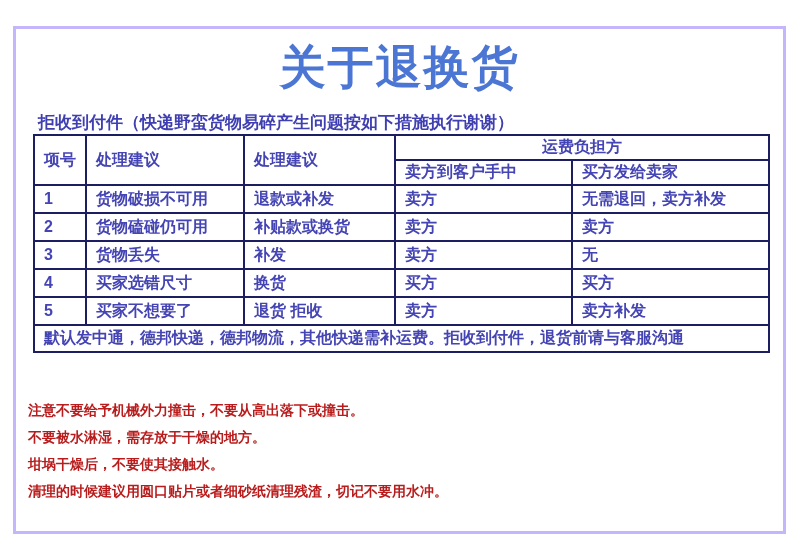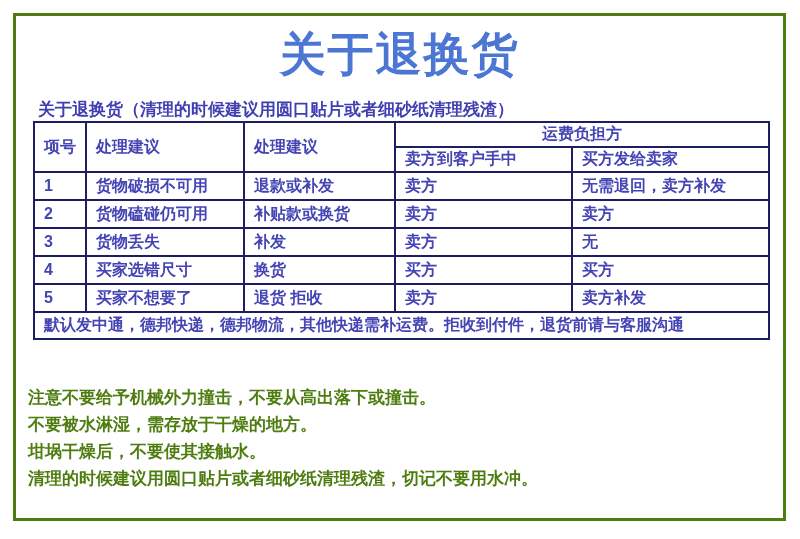--- a/index.html
+++ b/index.html
@@ -11,24 +11,24 @@
   .page {
     position: relative;
     width: 800px;
     height: 539px;
     background: #ffffff;
     overflow: hidden;
   }
   .frame {
     position: absolute;
     left: 13px;
-    top: 13px;
+    top: 26px;
     width: 773px;
     height: 508px;
-    border: 3px solid #4d7c0f;
+    border: 3px solid #c4b5fd;
     box-sizing: border-box;
     background: #ffffff;
   }
   .title {
     position: absolute;
     left: 0;
     top: 8px;
     width: 100%;
     text-align: center;
     font-size: 46px;
@@ -75,35 +75,35 @@
     font-weight: bold;
     color: #6585cd;
   }
   .notes-list {
     position: absolute;
     left: 12px;
     top: 368px;
     width: 740px;
   }
   .note-line {
-    font-size: 17px;
+    font-size: 14px;
     font-weight: bold;
-    color: #4d7c0f;
+    color: #b91c1c;
     line-height: 27px;
   }
 </style>
 </head>
 <body>
 
 <div class="page">
   <div class="frame">
 
     <div class="title">关于退换货</div>
 
-    <div class="subtitle">关于退换货（清理的时候建议用圆口贴片或者细砂纸清理残渣）</div>
+    <div class="subtitle">拒收到付件（快递野蛮货物易碎产生问题按如下措施执行谢谢）</div>
 
     <table class="policy-table">
       <colgroup>
         <col style="width:52px">
         <col style="width:158px">
         <col style="width:151px">
         <col style="width:177px">
         <col style="width:197px">
       </colgroup>
       <thead>

